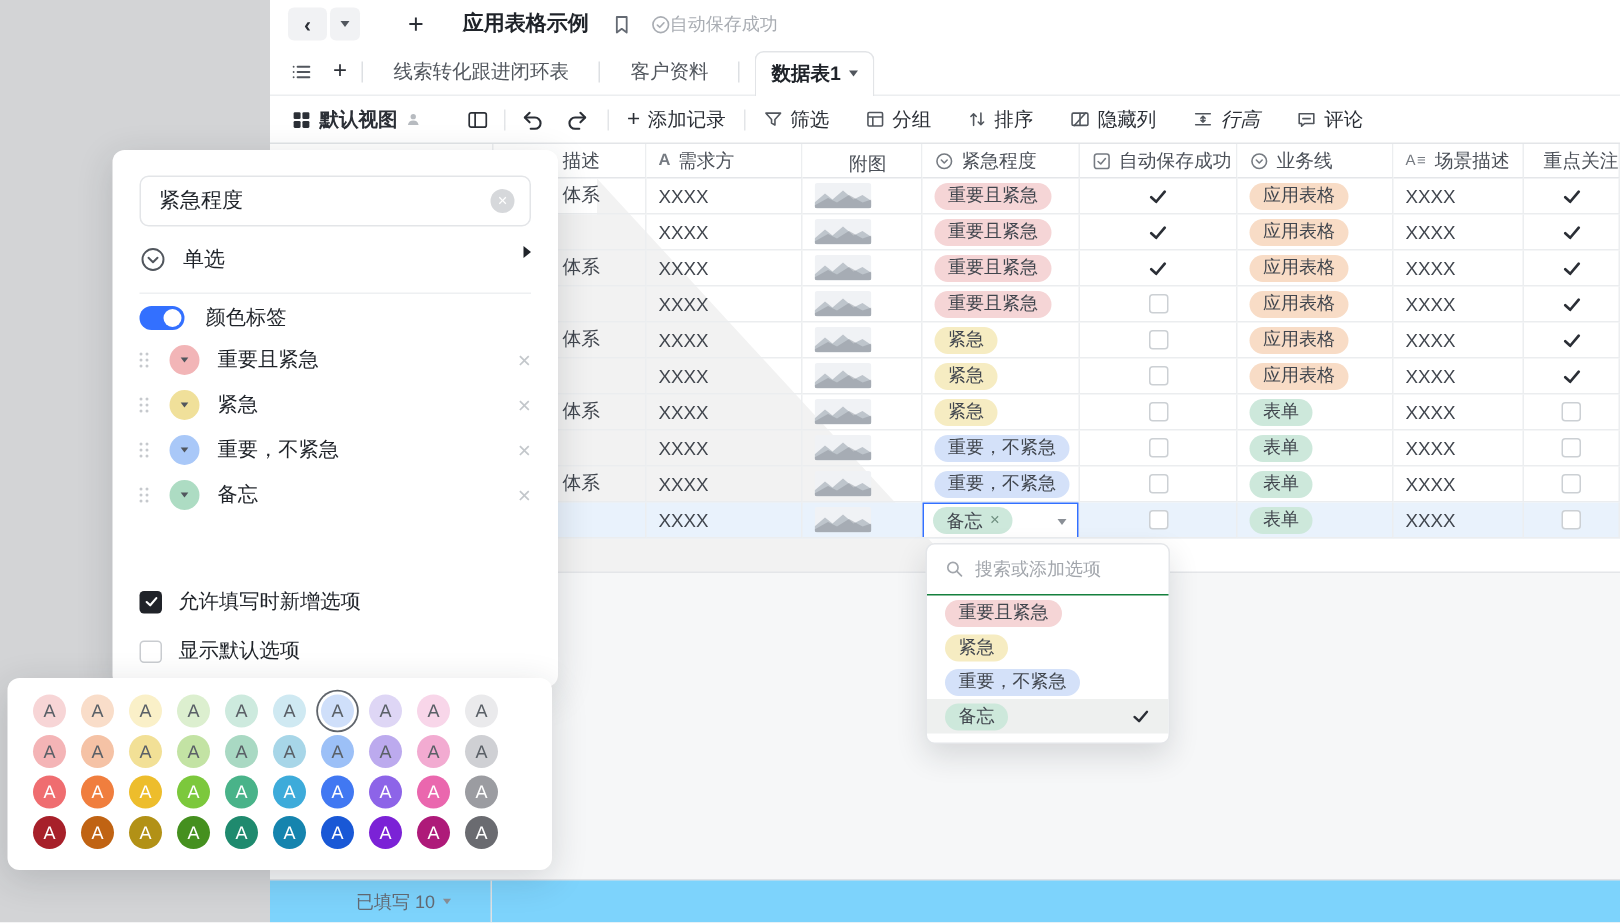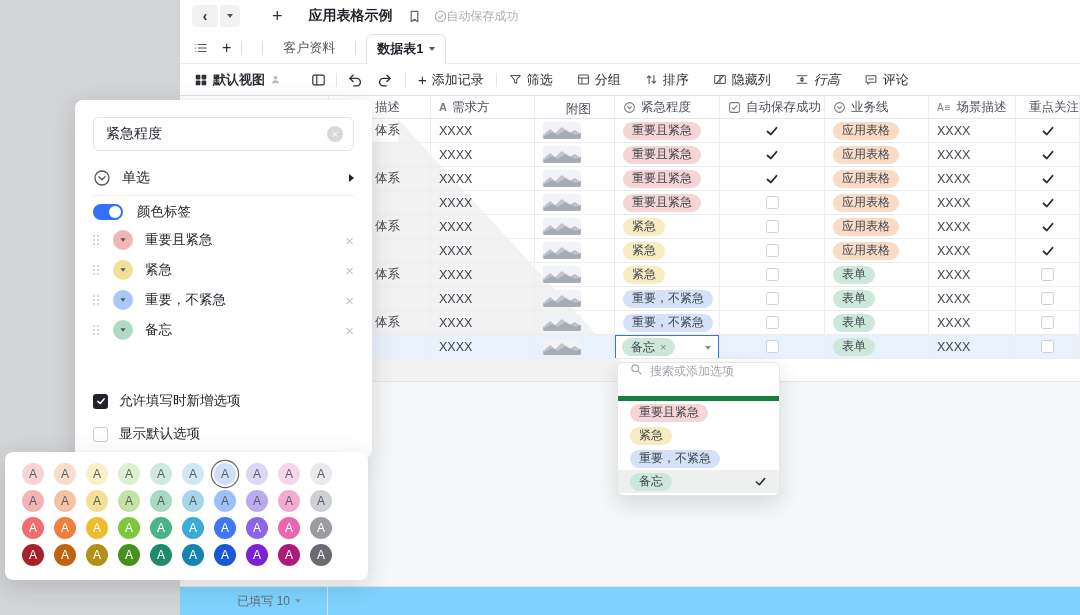--- a/index.html
+++ b/index.html
@@ -51,21 +51,21 @@
   .add-strip{position:absolute;left:148px;right:0;top:263px;height:23px;border-bottom:1px solid #e4e6e9;box-sizing:border-box;z-index:1;}
   .canvas-below{position:absolute;left:0;top:382px;width:900px;height:204px;background:#f6f7f8;}
   .tfoot{position:absolute;left:0;top:586px;width:900px;height:29px;background:#7dd3fc;border-top:1px solid #e0e2e5;box-sizing:border-box;display:flex;z-index:1;}
   .tfoot .fcell{width:148px;box-sizing:border-box;border-right:1px solid #dfe1e4;display:flex;align-items:center;justify-content:flex-end;padding-right:26px;gap:5px;color:#646a73;font-size:12px;}
 
   
   .card{position:absolute;background:#fff;border-radius:8px;box-shadow:0 6px 24px rgba(31,35,41,.16);z-index:10;}
   .field-panel{left:75px;top:100px;width:297px;height:358px;}
   .fp-input{position:absolute;left:18px;top:17px;width:261px;height:34px;box-sizing:border-box;border:1px solid #e3e5e8;border-radius:6px;display:flex;align-items:center;padding:0 10px 0 12px;font-size:14px;color:#1f2329;}
   .fp-clear{margin-left:auto;width:16px;height:16px;border-radius:50%;background:#d6d8db;color:#fff;font-size:11px;line-height:16px;text-align:center;}
-  .fp-type{position:absolute;left:18px;top:64px;width:261px;height:28px;display:flex;align-items:center;gap:11px;font-size:14px;color:#1f2329;}
+  .fp-type{position:absolute;left:18px;top:64px;width:261px;height:28px;display:flex;gap:11px;font-size:14px;color:#1f2329;}
   .fp-arrow{margin-left:auto;width:0;height:0;border-top:4px solid transparent;border-bottom:4px solid transparent;border-left:5px solid #1f2329;}
   .fp-div{position:absolute;left:18px;width:261px;height:1px;background:#eef0f2;}
   .fp-toggle-row{position:absolute;left:18px;top:101px;height:22px;display:flex;align-items:center;gap:14px;font-size:13.5px;color:#1f2329;}
   .toggle{width:30px;height:16px;border-radius:8px;background:#3370ff;position:relative;}
   .toggle .knob{position:absolute;right:2px;top:2px;width:12px;height:12px;border-radius:50%;background:#fff;}
   .opt-row{position:absolute;left:18px;width:261px;height:30px;display:flex;align-items:center;}
   .drag{display:grid;grid-template-columns:3px 3px;grid-auto-rows:3px;gap:1px;width:7px;margin-right:13px;}
   .drag i{width:2px;height:2px;border-radius:50%;background:#c6c9cd;}
   .opt-circle{width:20px;height:20px;border-radius:50%;display:flex;align-items:center;justify-content:center;margin-right:12px;}
   .opt-circle .caret{border-top-color:#51565d;transform:scale(.85);}
@@ -77,21 +77,21 @@
   .cb-row{position:absolute;left:18px;width:261px;display:flex;align-items:center;gap:11px;font-size:13.5px;color:#1f2329;}
   .cb-dark{width:15px;height:15px;border-radius:3px;background:#202329;display:flex;align-items:center;justify-content:center;}
   .cb-empty{width:15px;height:15px;border-radius:3px;border:1.4px solid #c9ccd0;box-sizing:border-box;background:#fff;}
 
   .palette-card{left:5px;top:452px;width:363px;height:128px;z-index:11;border-radius:8px;}
   .pal-grid{position:absolute;left:17px;top:11px;display:grid;grid-template-columns:repeat(10,22px);grid-auto-rows:22px;column-gap:10px;row-gap:5px;}
   .chip{width:22px;height:22px;border-radius:50%;display:flex;align-items:center;justify-content:center;font-size:12px;}
   .chip.sel{box-shadow:0 0 0 2px #fff,0 0 0 3.2px #5f646b;}
 
   .dropdown{left:617px;top:362px;width:163px;height:134px;z-index:12;border-radius:6px;border:1px solid #e4e6e9;box-sizing:border-box;box-shadow:0 8px 20px rgba(31,35,41,.14);background:#fff;position:absolute;}
-  .dd-search{height:33px;display:flex;gap:7px;padding:0 12px;border-bottom:5px solid #15803d;color:#a2a6ac;font-size:12px;}
+  .dd-search{height:33px;display:flex;align-items:center;gap:7px;padding:0 12px;border-bottom:1px solid #15803d;color:#a2a6ac;font-size:12px;}
   .dd-opt{height:23px;display:flex;align-items:center;padding:0 12px;}
   .dd-opt.sel{background:#eef0ef;}
   .dd-check{margin-left:auto;display:flex;}
 </style>
 </head>
 <body>
 
 <div class="page">
   <div class="window">
 
@@ -131,20 +131,23 @@
               <line x1="2" y1="8" x2="2.01" y2="8"></line>
               <line x1="2" y1="12" x2="2.01" y2="12"></line>
             </g>
           </svg>
       </div>
       <div class="icon-btn" style="margin-left:14px;">
           <span class="plus-glyph" style="font-size:16px;">+</span>
         </div>
       <div class="vdiv"></div>
       <div id="tab-strip" style="display:flex;align-items:center;height:100%;">
+          <div class="tab">
+            <span>线索转化跟进闭环表</span>
+          </div>
           <div class="vdiv"></div>
           <div class="tab">
             <span>客户资料</span>
           </div>
           <div class="vdiv"></div>
           <div class="tab active">
             <span>数据表1</span>
             <span class="caret"></span>
           </div>
         </div>

